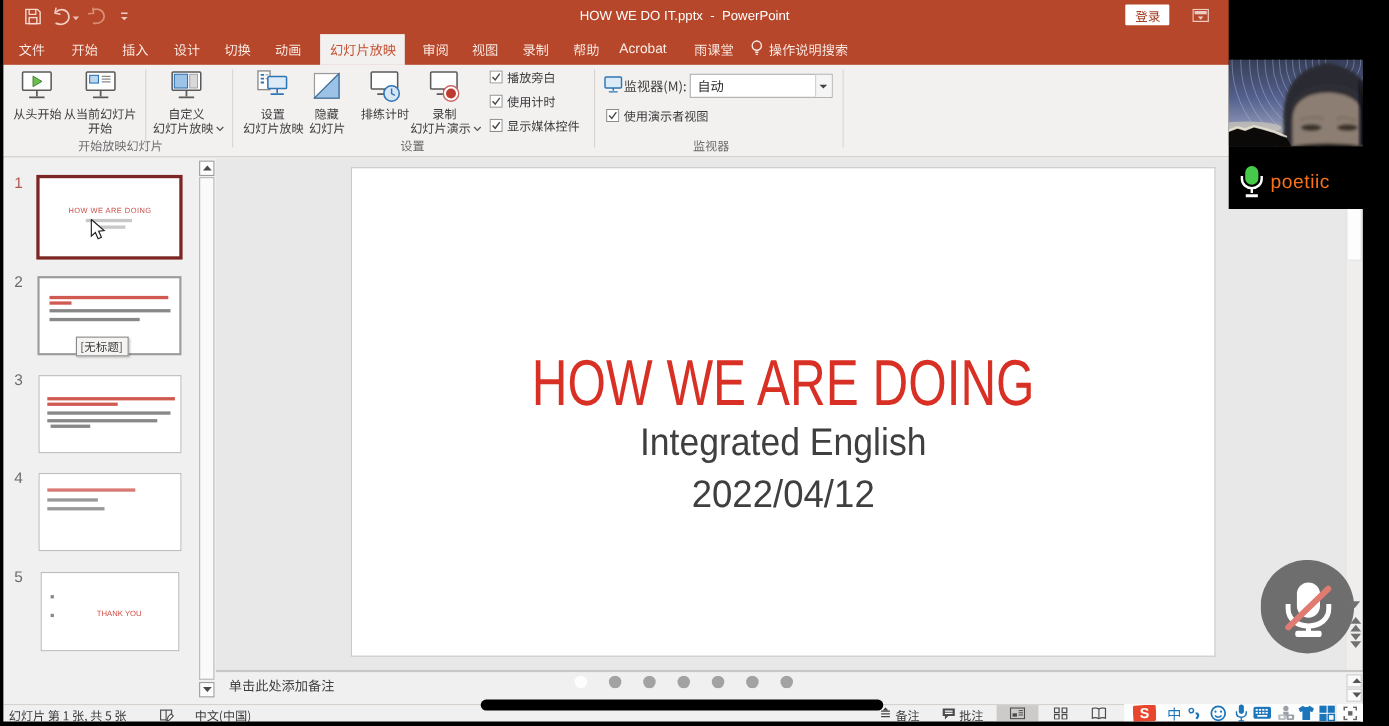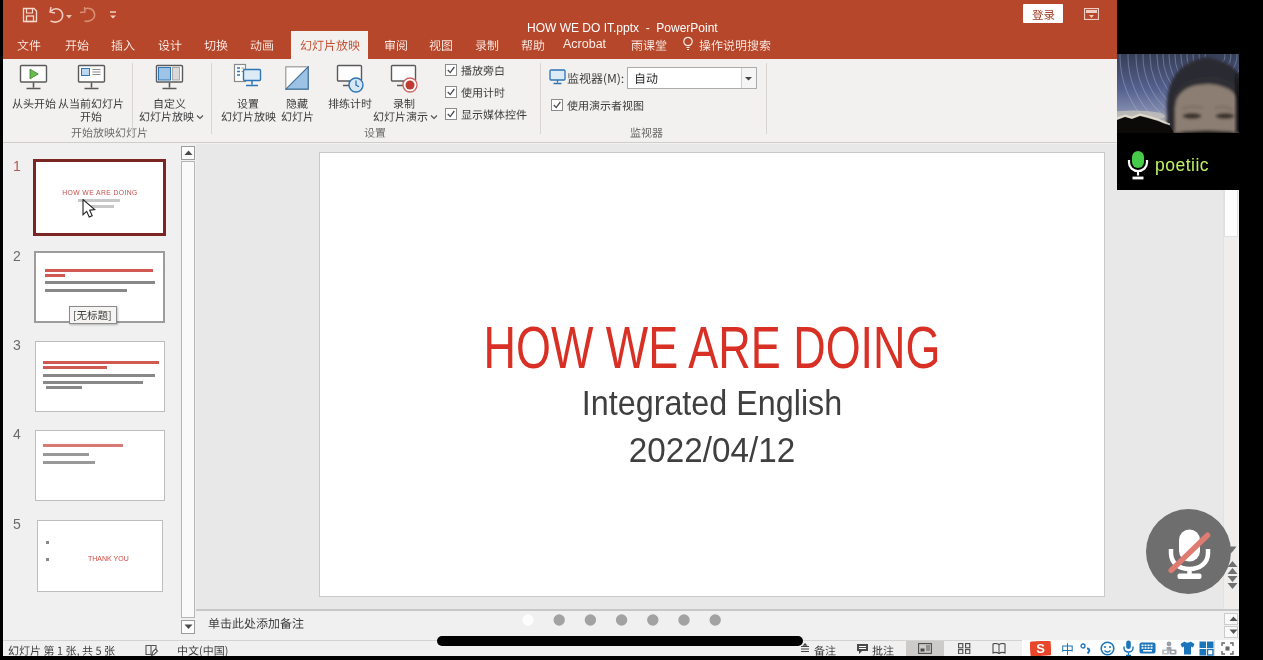--- a/index.html
+++ b/index.html
@@ -26,21 +26,21 @@
 <path d="M44,9l3,3.5l3,-3.5z" fill="#E8BFB2"></path>
 <g fill="none" stroke="#D98E75" stroke-width="1.6">
         <path d="M62,3.5c4,-2.5 9.5,-1 10.5,4c1,5 -4,9 -10,7.5"></path>
         <path d="M62.5,1l0.5,5l-5,0.5" stroke-width="1.4"></path>
       </g>
 <g stroke="#F2CFC4">
         <path d="M88,6h6" stroke-width="1.5"></path>
         <path d="M88,9.5l3,3l3,-3z" fill="#F2CFC4" stroke="none"></path>
       </g>
 </svg>
-<div class="a" style="left:527px;top:21px;width:400px;color:#fff;font-size:12px">HOW WE DO IT.pptx &nbsp;-&nbsp; PowerPoint</div>
+<div class="a" style="left:527px;top:7px;width:400px;color:#fff;font-size:12px">HOW WE DO IT.pptx &nbsp;-&nbsp; PowerPoint</div>
 <div class="a" style="left:1023px;top:4px;width:40px;height:19px;background:#fff;border-radius:1px"></div>
 <div class="a" style="left:1031.5px;top:5.8px">
       <svg width="25" height="16.7" style="overflow:visible">
         <g transform="translate(0,13.3)">
           <path d="M3.3 -4H8.1V-2.6H3.3ZM2.4 -4.8V-1.9H9V-4.8ZM10.1 -8.2C9.7 -7.8 9.1 -7.2 8.5 -6.8C8.2 -7.1 8 -7.4 7.7 -7.7C8.3 -8.1 8.9 -8.6 9.5 -9.1L8.8 -9.6C8.5 -9.2 7.9 -8.6 7.3 -8.2C7 -8.7 6.7 -9.1 6.5 -9.6L5.8 -9.4C6.2 -8.3 6.9 -7.3 7.7 -6.5H3.9C4.5 -7.2 5.1 -8 5.5 -9L4.9 -9.3L4.7 -9.2H1.2V-8.5H4.3C4 -7.9 3.6 -7.4 3.2 -6.9C2.8 -7.3 2.2 -7.7 1.6 -8L1.2 -7.6C1.7 -7.2 2.3 -6.8 2.6 -6.4C1.9 -5.7 1.1 -5.2 0.3 -4.9C0.5 -4.7 0.7 -4.4 0.8 -4.2C1.8 -4.7 2.8 -5.4 3.7 -6.3V-5.7H7.8V-6.3C8.6 -5.5 9.6 -4.8 10.6 -4.3C10.7 -4.5 11 -4.9 11.2 -5C10.4 -5.3 9.7 -5.8 9 -6.3C9.6 -6.8 10.2 -7.3 10.8 -7.8ZM7.5 -1.8C7.3 -1.3 7 -0.6 6.7 -0.1H4L4.7 -0.4C4.6 -0.7 4.3 -1.4 4 -1.8L3.2 -1.5C3.5 -1.1 3.8 -0.5 3.9 -0.1H0.7V0.6H10.8V-0.1H7.5C7.8 -0.5 8.1 -1.1 8.3 -1.6ZM13 -3.6C13.8 -3.2 14.7 -2.6 15.1 -2.1L15.7 -2.7C15.3 -3.2 14.4 -3.8 13.6 -4.2ZM13 -9V-8.2H20L20 -7.2H13.4V-6.4H19.9L19.8 -5.3H12.3V-4.5H16.8V-2.4C15.1 -1.7 13.4 -1 12.3 -0.6L12.7 0.1C13.9 -0.3 15.4 -1 16.8 -1.6V-0C16.8 0.1 16.7 0.2 16.6 0.2C16.4 0.2 15.7 0.2 15.1 0.2C15.2 0.4 15.3 0.7 15.4 0.9C16.2 0.9 16.8 0.9 17.2 0.8C17.6 0.7 17.7 0.5 17.7 -0V-2.7C18.7 -1.2 20.1 -0.1 21.9 0.5C22 0.2 22.3 -0.1 22.5 -0.3C21.2 -0.6 20.1 -1.2 19.3 -2C20 -2.5 20.9 -3.1 21.6 -3.7L20.8 -4.3C20.3 -3.7 19.4 -3.1 18.7 -2.6C18.3 -3.1 18 -3.6 17.7 -4.2V-4.5H22.3V-5.3H20.7C20.8 -6.5 20.9 -7.9 21 -9L20.3 -9.1L20.1 -9Z" fill="#A33E25"></path>
         </g>
       </svg>
     </div>
 <svg class="a" style="left:1084px;top:8px" width="15" height="12">
       <rect x="0.5" y="0.5" width="14" height="11" fill="none" stroke="#F0CDC2" stroke-width="1.2"></rect>
@@ -649,17 +649,17 @@
 <path d="M0,66l8,-3l7,2l8,-3l8,2l10,3l12,5l4,7H0z" fill="#0B0A08"></path>
 <path d="M119,18c5,10 2,22 8,28l9,6v27h-17z" fill="#100F16" filter="url(#bl)"></path>
 </g>
     </svg>
 <svg class="a" style="left:1127px;top:150px" width="22" height="32">
 <rect x="5" y="1" width="12" height="17" rx="6" fill="#45CB49"></rect>
 <path d="M2,10v2.5c0,5 4,8.5 9,8.5s9,-3.5 9,-8.5V10" fill="none" stroke="#fff" stroke-width="2.2"></path>
 <path d="M11,21.5v4" stroke="#fff" stroke-width="2.2"></path>
 <path d="M5.5,28h11" stroke="#fff" stroke-width="2.8"></path>
     </svg>
-<div class="a" style="left:1155px;top:155px;color:#bef264;font-size:17.5px;letter-spacing:0.5px">poetiic</div>
+<div class="a" style="left:1155px;top:155px;color:#f97316;font-size:17.5px;letter-spacing:0.5px">poetiic</div>
 <div class="a" style="left:0;top:0;width:3px;height:660px;background:#000"></div>
 <div class="a" style="left:1239px;top:0;width:24px;height:660px;background:#000"></div>
 <div class="a" style="left:3px;top:656px;width:1236px;height:4px;background:#000"></div>
 <div class="a" style="left:1237px;top:640px;width:2px;height:16px;background:#FDFDFD"></div>
 </div>
 </body></html>

